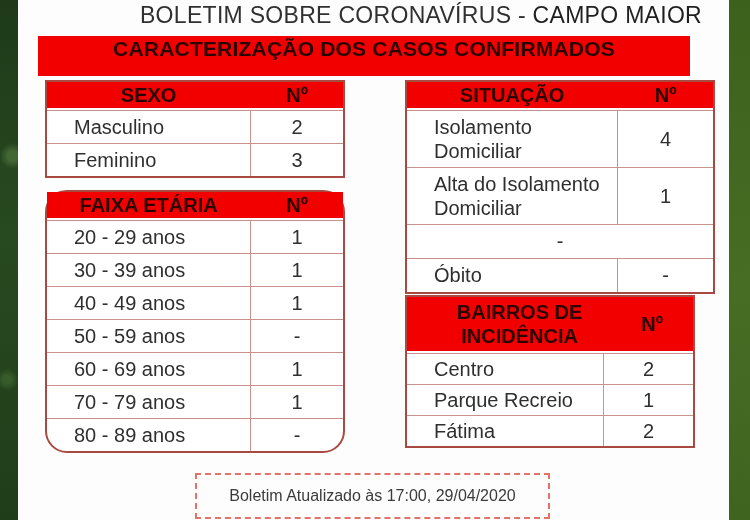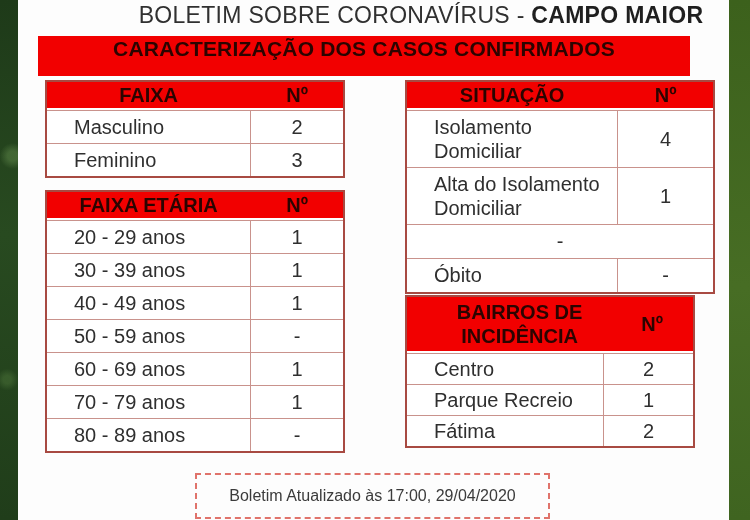--- a/index.html
+++ b/index.html
@@ -19,21 +19,21 @@
   .strip.right{
     right:0;width:21px;
     background:linear-gradient(180deg,#3c611c,#476d24 55%,#3f6420);
   }
   
   .title{
     position:absolute;top:2px;left:0;right:0;
     text-align:center;padding-left:92px;
     font-size:23px;color:#303030;letter-spacing:.3px;white-space:nowrap;
   }
-  .title .bold{font-weight:bold;color:#1f1f1f;}
+  .title .bold{font-weight:normal;color:#1f1f1f;}
   .banner{
     position:absolute;left:38px;top:36px;width:652px;height:40px;
     background:var(--red,#f20000);color:var(--dark_text,#2b0400);
     font-weight:bold;font-size:21px;line-height:26px;text-align:center;
     letter-spacing:.2px;white-space:nowrap;
   }
   
   .tbl{
     position:absolute;background:#fff;box-sizing:border-box;
     border:2px solid var(--border_outer,#a84a42);
@@ -65,34 +65,34 @@
 
 <div class="strip left"></div>
 <div class="strip right"></div>
 
 <div class="title"><span>BOLETIM SOBRE CORONAVÍRUS - </span><span class="bold">CAMPO MAIOR</span></div>
 
 <div class="banner">CARACTERIZAÇÃO DOS CASOS CONFIRMADOS</div>
 
 <div class="tbl t-sexo" style="left:45px;top:80px;width:300px;">
   <div class="tr head">
-    <div class="td label">FAIXA</div>
+    <div class="td label">SEXO</div>
     <div class="td num">Nº</div>
   </div>
   <div class="tr">
     <div class="td label">Masculino</div>
     <div class="td num">2</div>
   </div>
   <div class="tr">
     <div class="td label">Feminino</div>
     <div class="td num">3</div>
   </div>
 </div>
 
-<div class="tbl t-faixa" style="left:45px;top:190px;width:300px;">
+<div class="tbl t-faixa" style="left:45px;top:190px;width:300px;border-radius:22px;">
   <div class="tr head">
     <div class="td label">FAIXA ETÁRIA</div>
     <div class="td num">Nº</div>
   </div>
   <div class="tr">
     <div class="td label">20 - 29 anos</div>
     <div class="td num">1</div>
   </div>
   <div class="tr">
     <div class="td label">30 - 39 anos</div>

